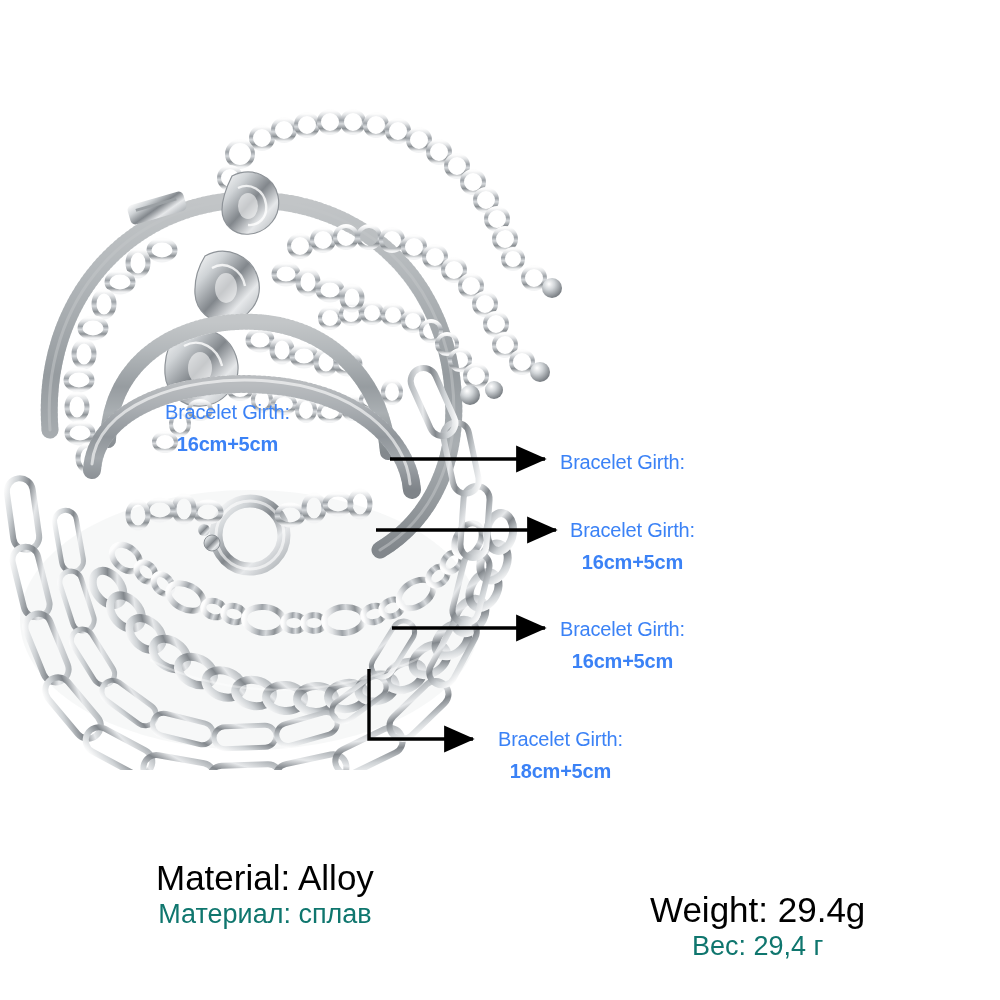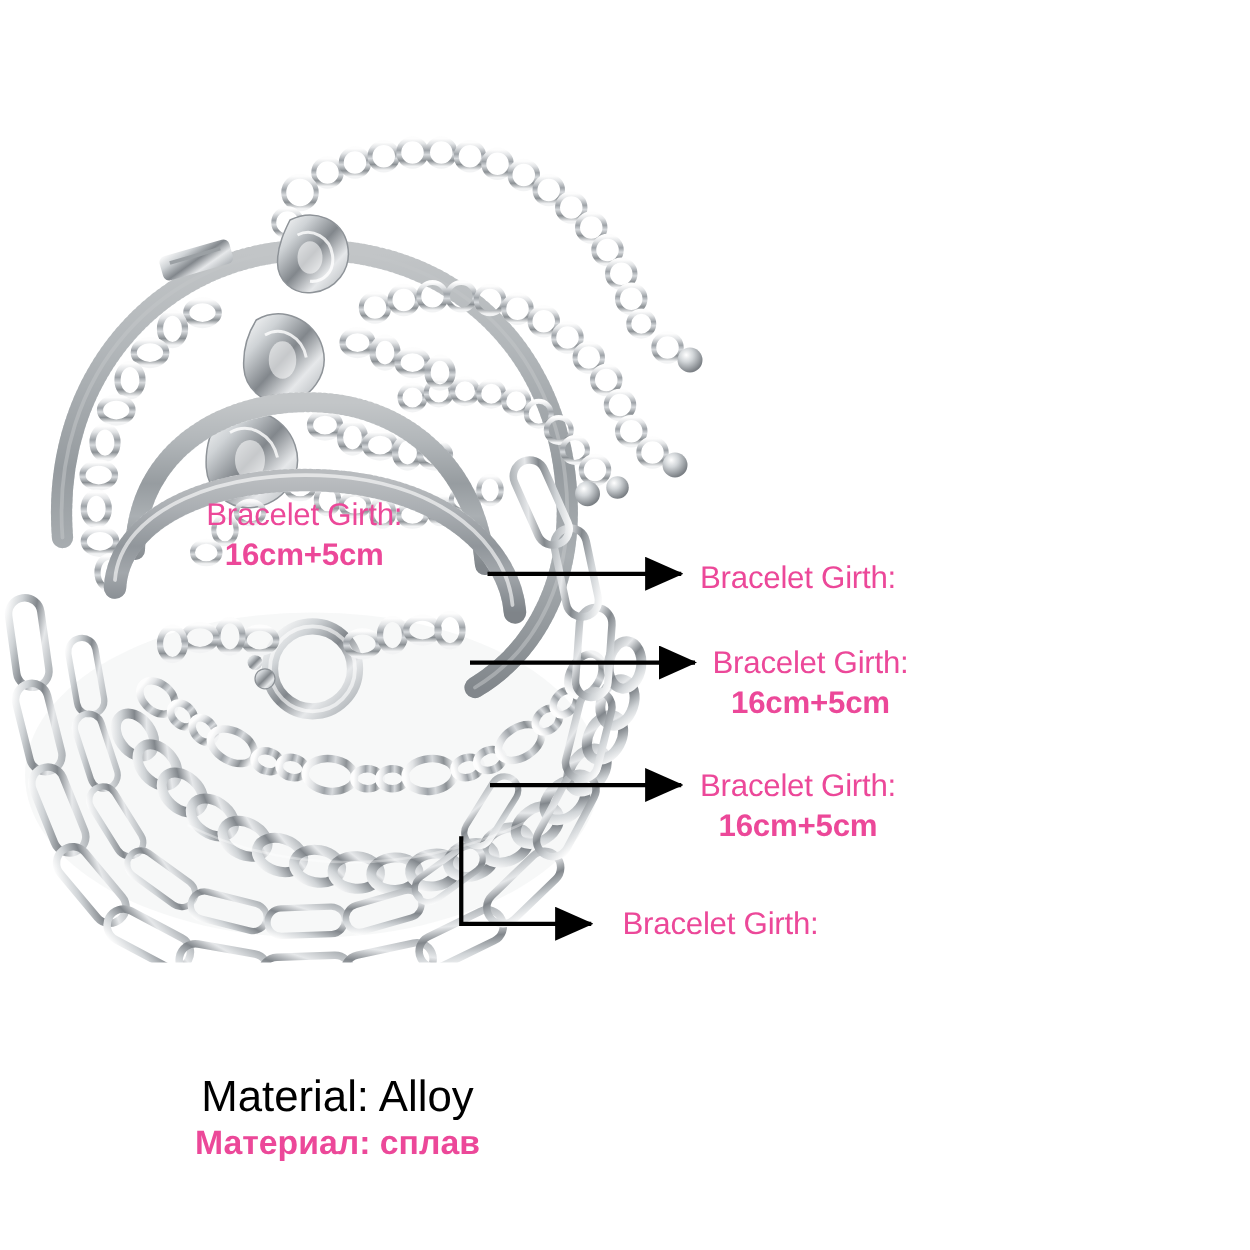--- a/index.html
+++ b/index.html
@@ -26,22 +26,22 @@
     height: 710px;
   }
   #product-photo svg {
     display: block;
     width: 100%;
     height: 100%;
   }
   
   .callout {
     position: absolute;
-    color: #ec4899;
-    font-size: 25px;
+    color: #3b82f6;
+    font-size: 20px;
     line-height: 32px;
     white-space: nowrap;
     letter-spacing: -0.2px;
   }
   .callout .l1 { display: block; }
   .callout .l2 { display: block; text-align: center; font-weight: bold; }
   .callout.center-align .l1,
   .callout.center-align .l2 { text-align: center; }
 
   #callout-1 { left: 165px; top: 396px; }
@@ -73,25 +73,24 @@
   }
   .spec-primary {
     display: block;
     color: #000000;
     font-size: 35px;
     line-height: 40px;
     white-space: nowrap;
   }
   .spec-secondary {
     display: block;
-    color: #ec4899;
+    color: #0f766e;
     font-size: 27px;
     line-height: 32px;
     white-space: nowrap;
-    font-weight: bold;
   }
 </style>
 </head>
 <body>
 
 <div id="page">
 
   <div id="product-photo">
     <svg viewBox="0 0 640 710" xmlns="http://www.w3.org/2000/svg">
       <defs>
@@ -387,21 +386,26 @@
     <span class="l2">16cm+5cm</span>
   </div>
 
   <div class="callout center-align" id="callout-4">
     <span class="l1">Bracelet Girth:</span>
     <span class="l2">16cm+5cm</span>
   </div>
 
   <div class="callout center-align" id="callout-5">
     <span class="l1">Bracelet Girth:</span>
+    <span class="l2">18cm+5cm</span>
   </div>
 
   <div id="spec-material">
     <span class="spec-primary">Material: Alloy</span>
     <span class="spec-secondary">Материал: сплав</span>
   </div>
 
+  <div id="spec-weight">
+    <span class="spec-primary">Weight: 29.4g</span>
+    <span class="spec-secondary">Вес: 29,4 г</span>
+  </div>
 
 </div>
 
 </body></html>

